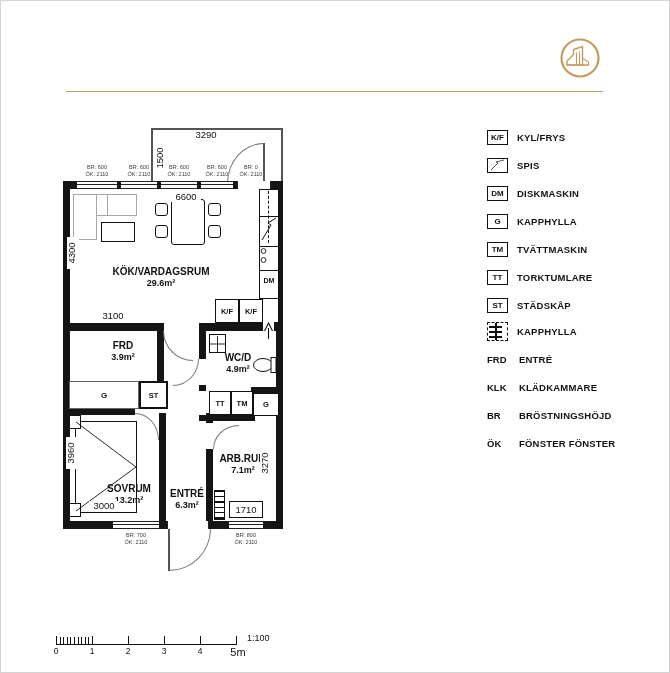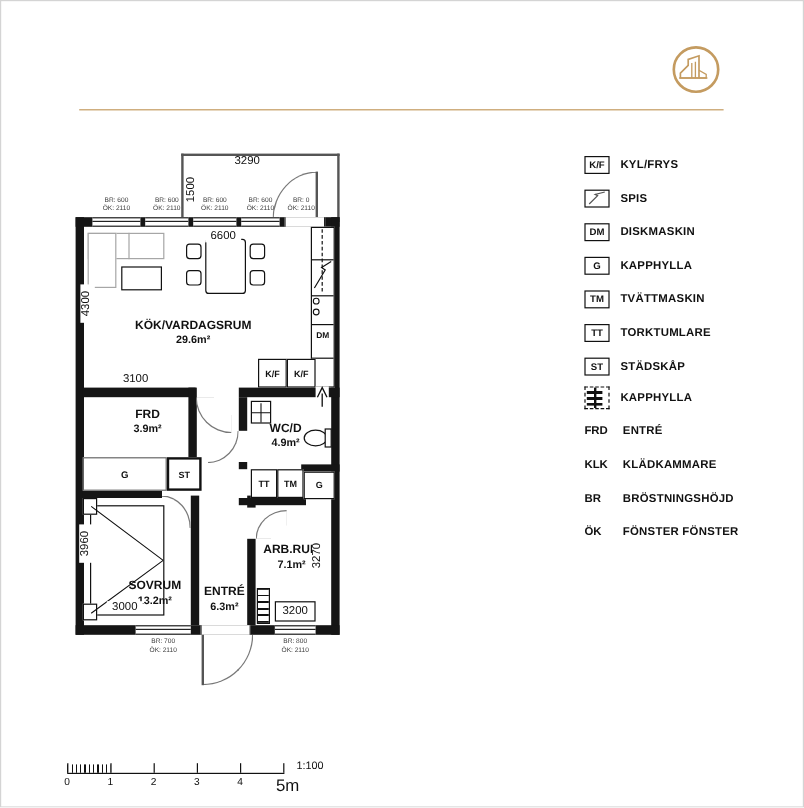--- a/index.html
+++ b/index.html
@@ -177,21 +177,21 @@
     </div>
 
     <div class="t tc" style="left:185px;top:129px;width:40px;">3290</div>
     <div class="t tc v" style="left:144px;top:151px;width:32px;height:12px;">1500</div>
     <div class="t tc" style="left:170px;top:191px;width:30px;background:#fff;">6600</div>
     <div class="t tc v" style="left:56px;top:246px;width:32px;height:12px;">4300</div>
     <div class="t tc" style="left:96px;top:310px;width:32px;">3100</div>
     <div class="t tc v" style="left:55px;top:446px;width:32px;height:12px;">3960</div>
     <div class="t tc" style="left:88px;top:500px;width:30px;background:#fff;">3000</div>
     <div class="t tc v" style="left:249px;top:456px;width:32px;height:12px;">3270</div>
-    <div class="bx" style="left:228px;top:500px;width:34px;height:17px;border-width:1.2px;font-size:9.5px;font-weight:normal;">3200</div>
+    <div class="bx" style="left:228px;top:500px;width:34px;height:17px;border-width:1.2px;font-size:9.5px;font-weight:normal;">1710</div>
 
     <div class="ann" style="left:78px;top:163px;">
       <div>BR: 600</div>
       <div>ÖK: 2110</div>
     </div>
     <div class="ann" style="left:120px;top:163px;">
       <div>BR: 600</div>
       <div>ÖK: 2110</div>
     </div>
     <div class="ann" style="left:160px;top:163px;">
@@ -282,17 +282,17 @@
     <div class="tick" style="left:91px;top:635px;height:8px;"></div>
     <div class="tick" style="left:127px;top:635px;height:8px;"></div>
     <div class="tick" style="left:163px;top:635px;height:8px;"></div>
     <div class="tick" style="left:199px;top:635px;height:8px;"></div>
     <div class="tick" style="left:235px;top:635px;height:8px;"></div>
     <div class="t tc" style="left:50px;top:646px;width:10px;font-size:8.5px;">0</div>
     <div class="t tc" style="left:86px;top:646px;width:10px;font-size:8.5px;">1</div>
     <div class="t tc" style="left:122px;top:646px;width:10px;font-size:8.5px;">2</div>
     <div class="t tc" style="left:158px;top:646px;width:10px;font-size:8.5px;">3</div>
     <div class="t tc" style="left:194px;top:646px;width:10px;font-size:8.5px;">4</div>
-    <div class="t tc" style="left:229px;top:646px;width:16px;font-size:14px;text-align:center;">5m</div>
+    <div class="t tc" style="left:229px;top:646px;width:16px;font-size:11px;text-align:center;">5m</div>
     <div class="t" style="left:246px;top:633px;font-size:9px;">1:100</div>
   </div>
 
 </div>
 
 </body></html>

